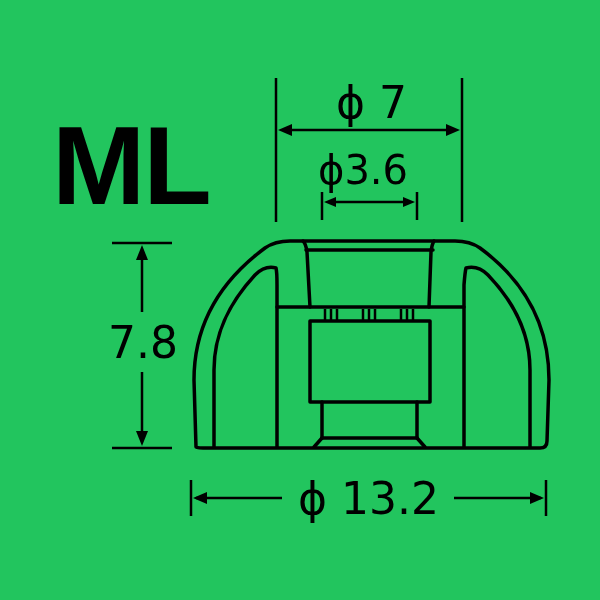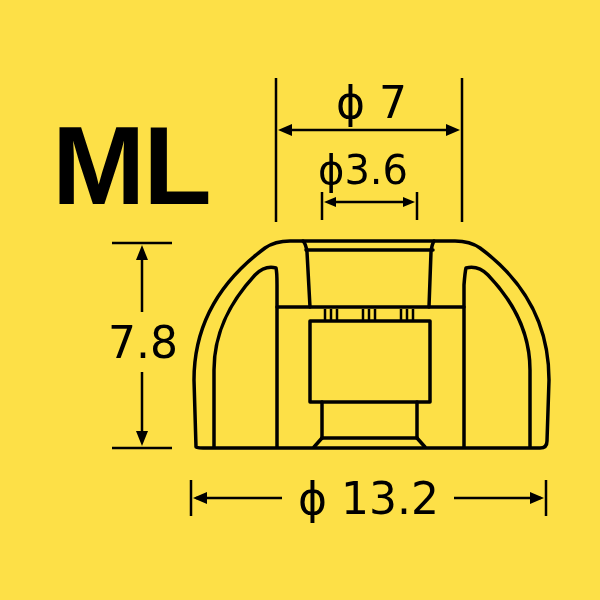--- a/index.html
+++ b/index.html
@@ -4,21 +4,21 @@
   <style>
     html, body {
       margin: 0;
       padding: 0;
       background: #ffffff;
     }
     .canvas {
       position: relative;
       width: 600px;
       height: 600px;
-      background: #fde047;
+      background: #22c55e;
       overflow: hidden;
     }
     svg {
       position: absolute;
       left: 0;
       top: 0;
     }
     .title {
       font-family: "Liberation Sans", sans-serif;
       font-weight: 900;

